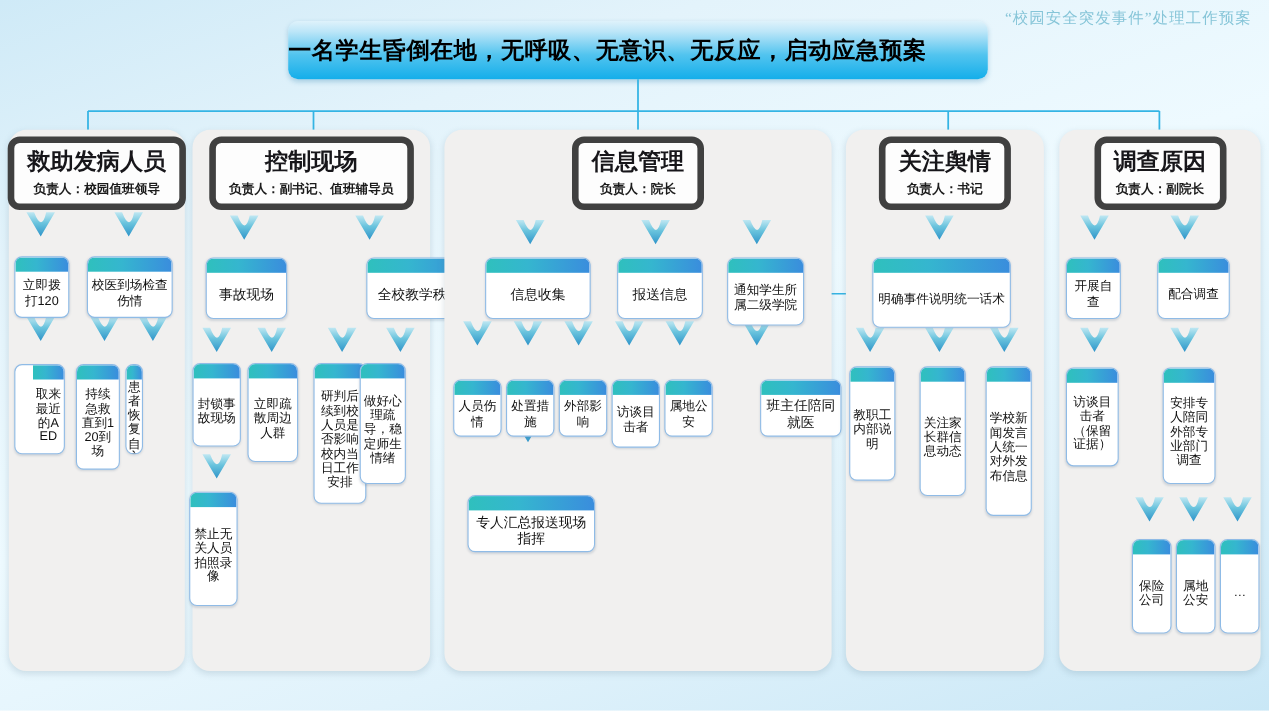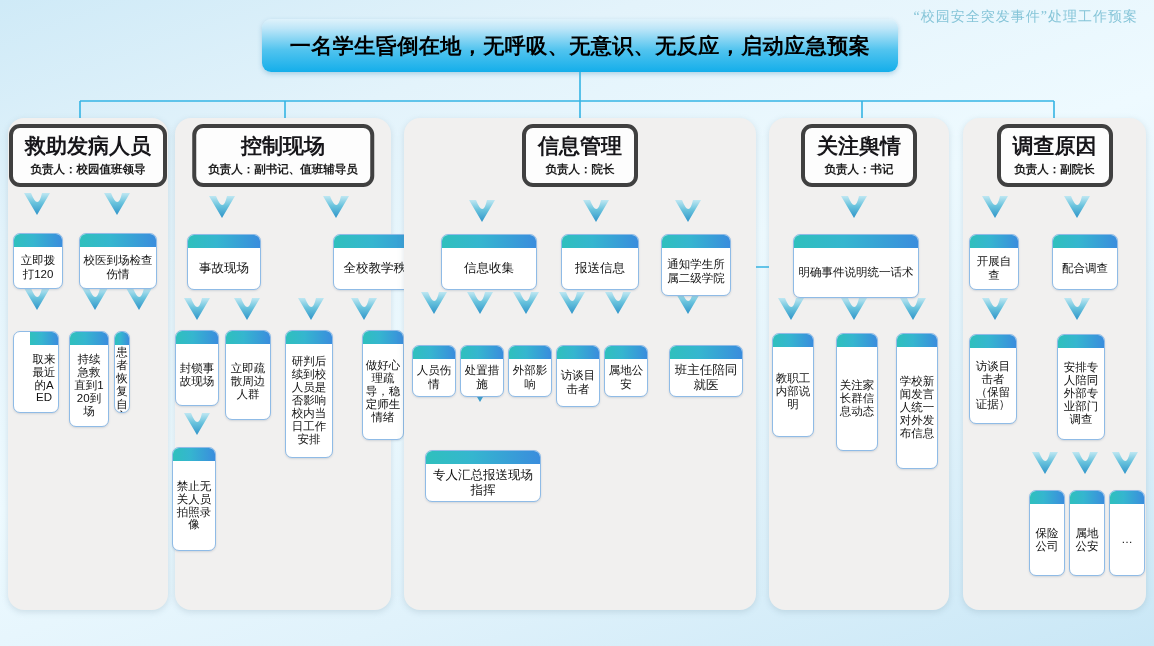--- a/index.html
+++ b/index.html
@@ -25,21 +25,21 @@
   }
 
   
   #title-banner {
     position: absolute;
     left: 262px; top: 19px;
     width: 636px; height: 53px;
     border-radius: 9px;
     background: linear-gradient(180deg, #dff2fb 0%, #bde6f8 18%, #52c4ef 58%, #14aeea 100%);
     box-shadow: 0 2px 5px rgba(30,120,170,.28);
-    display: flex; align-items: center; justify-content: center;
+    display: flex; align-items: center; 
   }
   #title-banner .t {
     font-size: 21px; font-weight: bold; color: #000;
     letter-spacing: .5px; white-space: nowrap;
   }
 
   
   #connectors { position: absolute; left:0; top:0; width:1154px; height:646px; pointer-events:none; }
 
   
@@ -47,21 +47,21 @@
     position: absolute;
     background: #f1f0ef;
     border-radius: 16px;
     box-shadow: 0 2px 6px rgba(100,130,150,.22);
   }
   .panel-head {
     position: absolute;
     left: 50%; transform: translateX(-50%);
     top: 6px;
     background: #fdfdfd;
-    border: 4px solid #404040;
+    border: 6px solid #404040;
     border-radius: 11px;
     padding: 5px 12px 6px;
     text-align: center;
     white-space: nowrap;
   }
   .panel-title { font-size: 21px; font-weight: 600; color: #17161a; line-height: 1.22; }
   .panel-owner { font-size: 11.5px; font-weight: bold; color: #1b1b1b; margin-top: 3px; }
 
   
   .node {
@@ -199,21 +199,21 @@
   <div class="txt">封锁事故现场</div>
 </div>
 <div class="node vert" style="left:225px; top:330px; width:46px; height:90px;">
   <div class="cap"></div>
   <div class="txt">立即疏散周边人群</div>
 </div>
 <div class="node vert" style="left:285px; top:330px; width:48px; height:128px;">
   <div class="cap"></div>
   <div class="txt">研判后续到校人员是否影响校内当日工作安排</div>
 </div>
-<div class="node vert" style="left:362px; top:330px; width:42px; height:110px;">
+<div class="node vert" style="left:327px; top:330px; width:42px; height:110px;">
   <div class="cap"></div>
   <div class="txt">做好心理疏导，稳定师生情绪</div>
 </div>
 <div class="node vert" style="left:172px; top:447px; width:44px; height:104px;">
   <div class="cap"></div>
   <div class="txt">禁止无关人员拍照录像</div>
 </div>
 
 <div class="panel" style="left:404px; top:118px; width:352px; height:492px;">
   <div class="panel-head">
@@ -262,21 +262,21 @@
   <div class="txt">外部影响</div>
 </div>
 <div class="node" style="left:556px; top:345px; width:44px; height:62px;">
   <div class="cap"></div>
   <div class="txt">访谈目击者</div>
 </div>
 <div class="node" style="left:604px; top:345px; width:44px; height:52px;">
   <div class="cap"></div>
   <div class="txt">属地公安</div>
 </div>
-<div class="node big" style="left:669px; top:345px; width:74px; height:52px;">
+<div class="node big" style="left:691px; top:345px; width:74px; height:52px;font-family:Liberation Mono, monospace;">
   <div class="cap"></div>
   <div class="txt">班主任陪同就医</div>
 </div>
 <div class="node big" style="left:425px; top:450px; width:116px; height:52px;">
   <div class="cap"></div>
   <div class="txt">专人汇总报送现场指挥</div>
 </div>
 
 <div class="panel" style="left:769px; top:118px; width:180px; height:492px;">
   <div class="panel-head">

